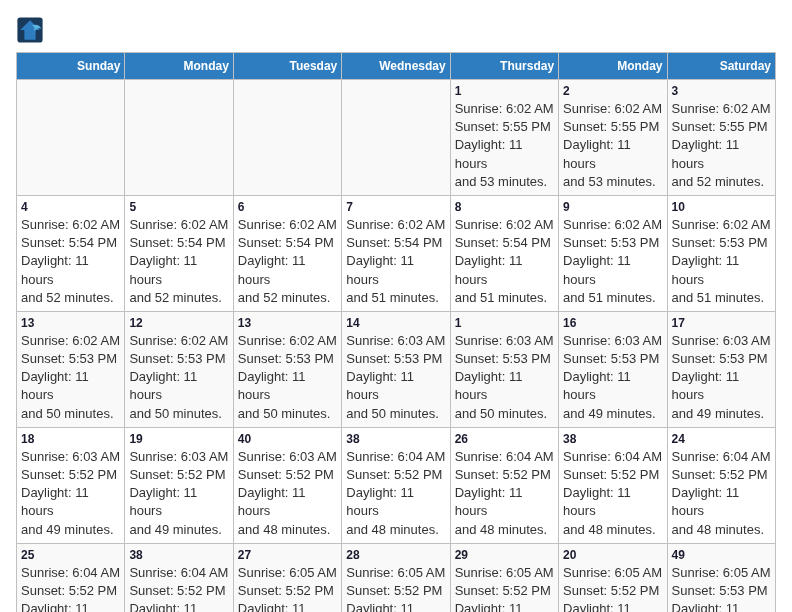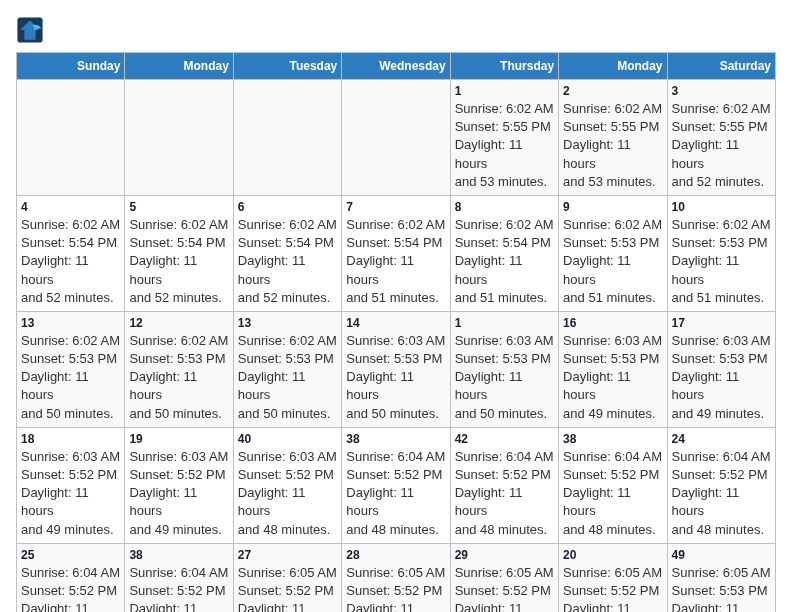--- a/index.html
+++ b/index.html
@@ -282,21 +282,21 @@
 and 48 minutes.</div>
         </td>
         <td>
           <div class="day-number">38</div>
           <div class="day-info" style="white-space: pre-line;">Sunrise: 6:04 AM
 Sunset: 5:52 PM
 Daylight: 11 hours
 and 48 minutes.</div>
         </td>
         <td>
-          <div class="day-number">42</div>
+          <div class="day-number">26</div>
           <div class="day-info" style="white-space: pre-line;">Sunrise: 6:04 AM
 Sunset: 5:52 PM
 Daylight: 11 hours
 and 48 minutes.</div>
         </td>
         <td>
           <div class="day-number">38</div>
           <div class="day-info" style="white-space: pre-line;">Sunrise: 6:04 AM
 Sunset: 5:52 PM
 Daylight: 11 hours

